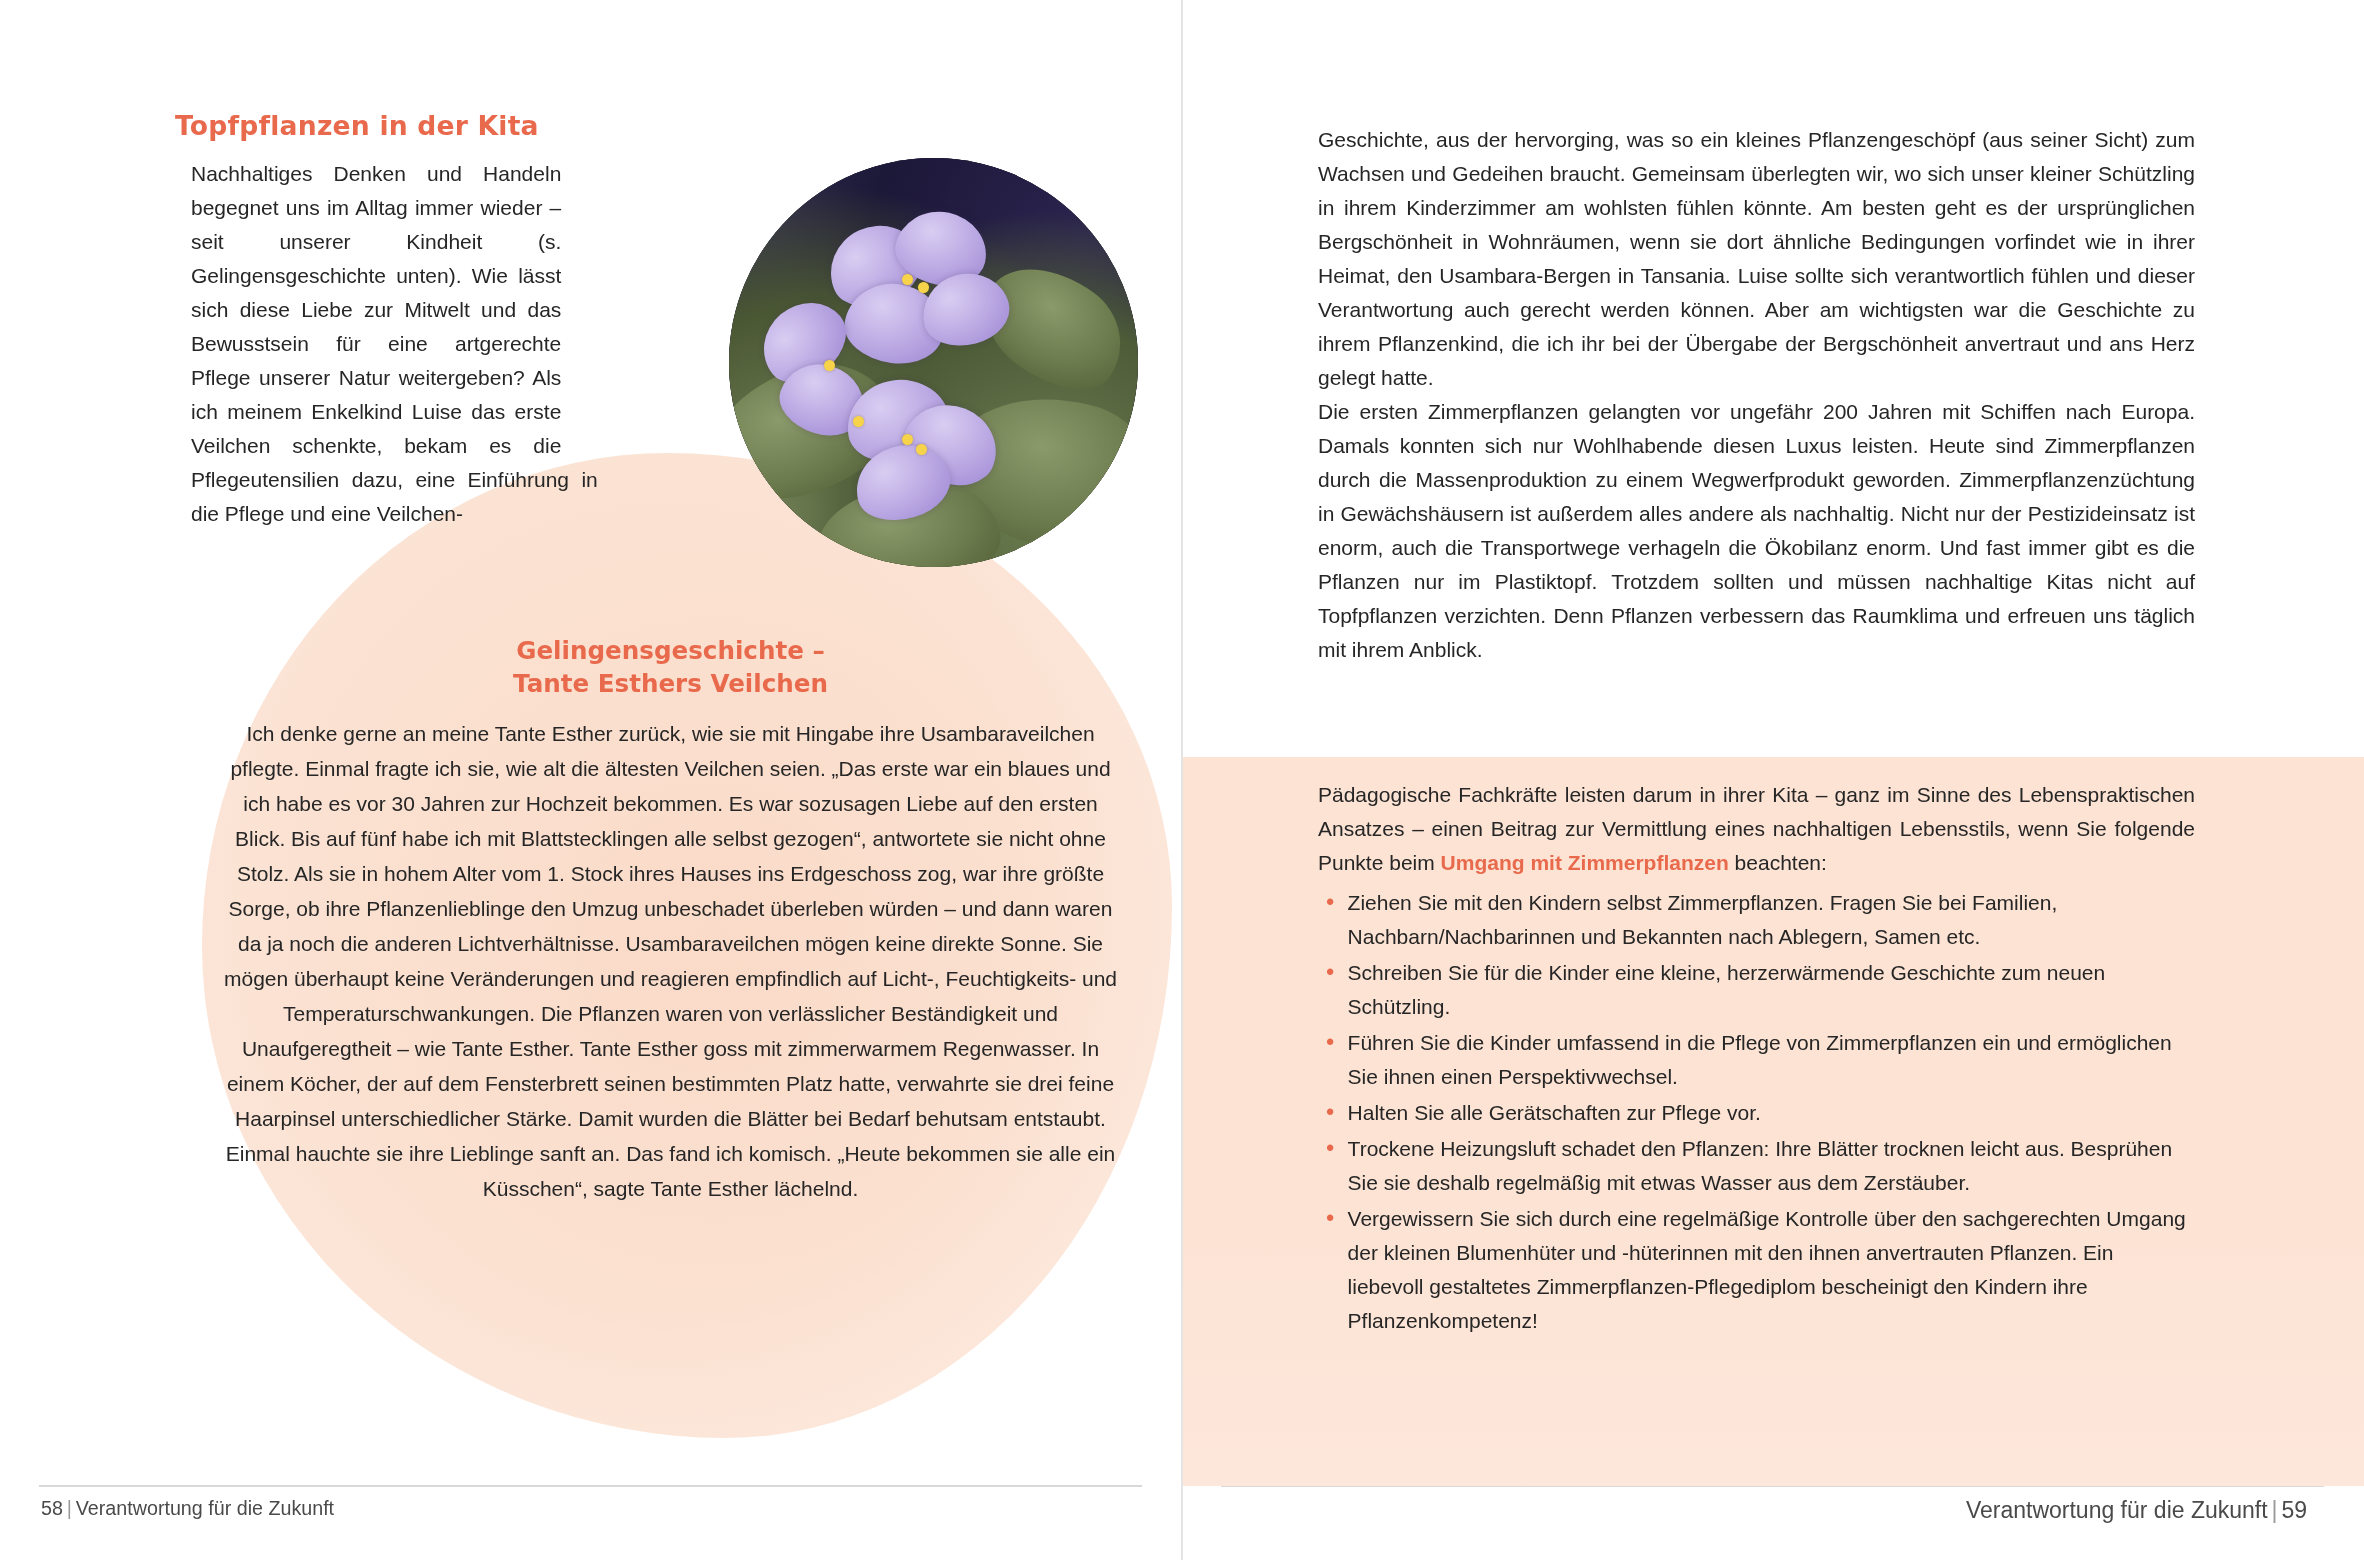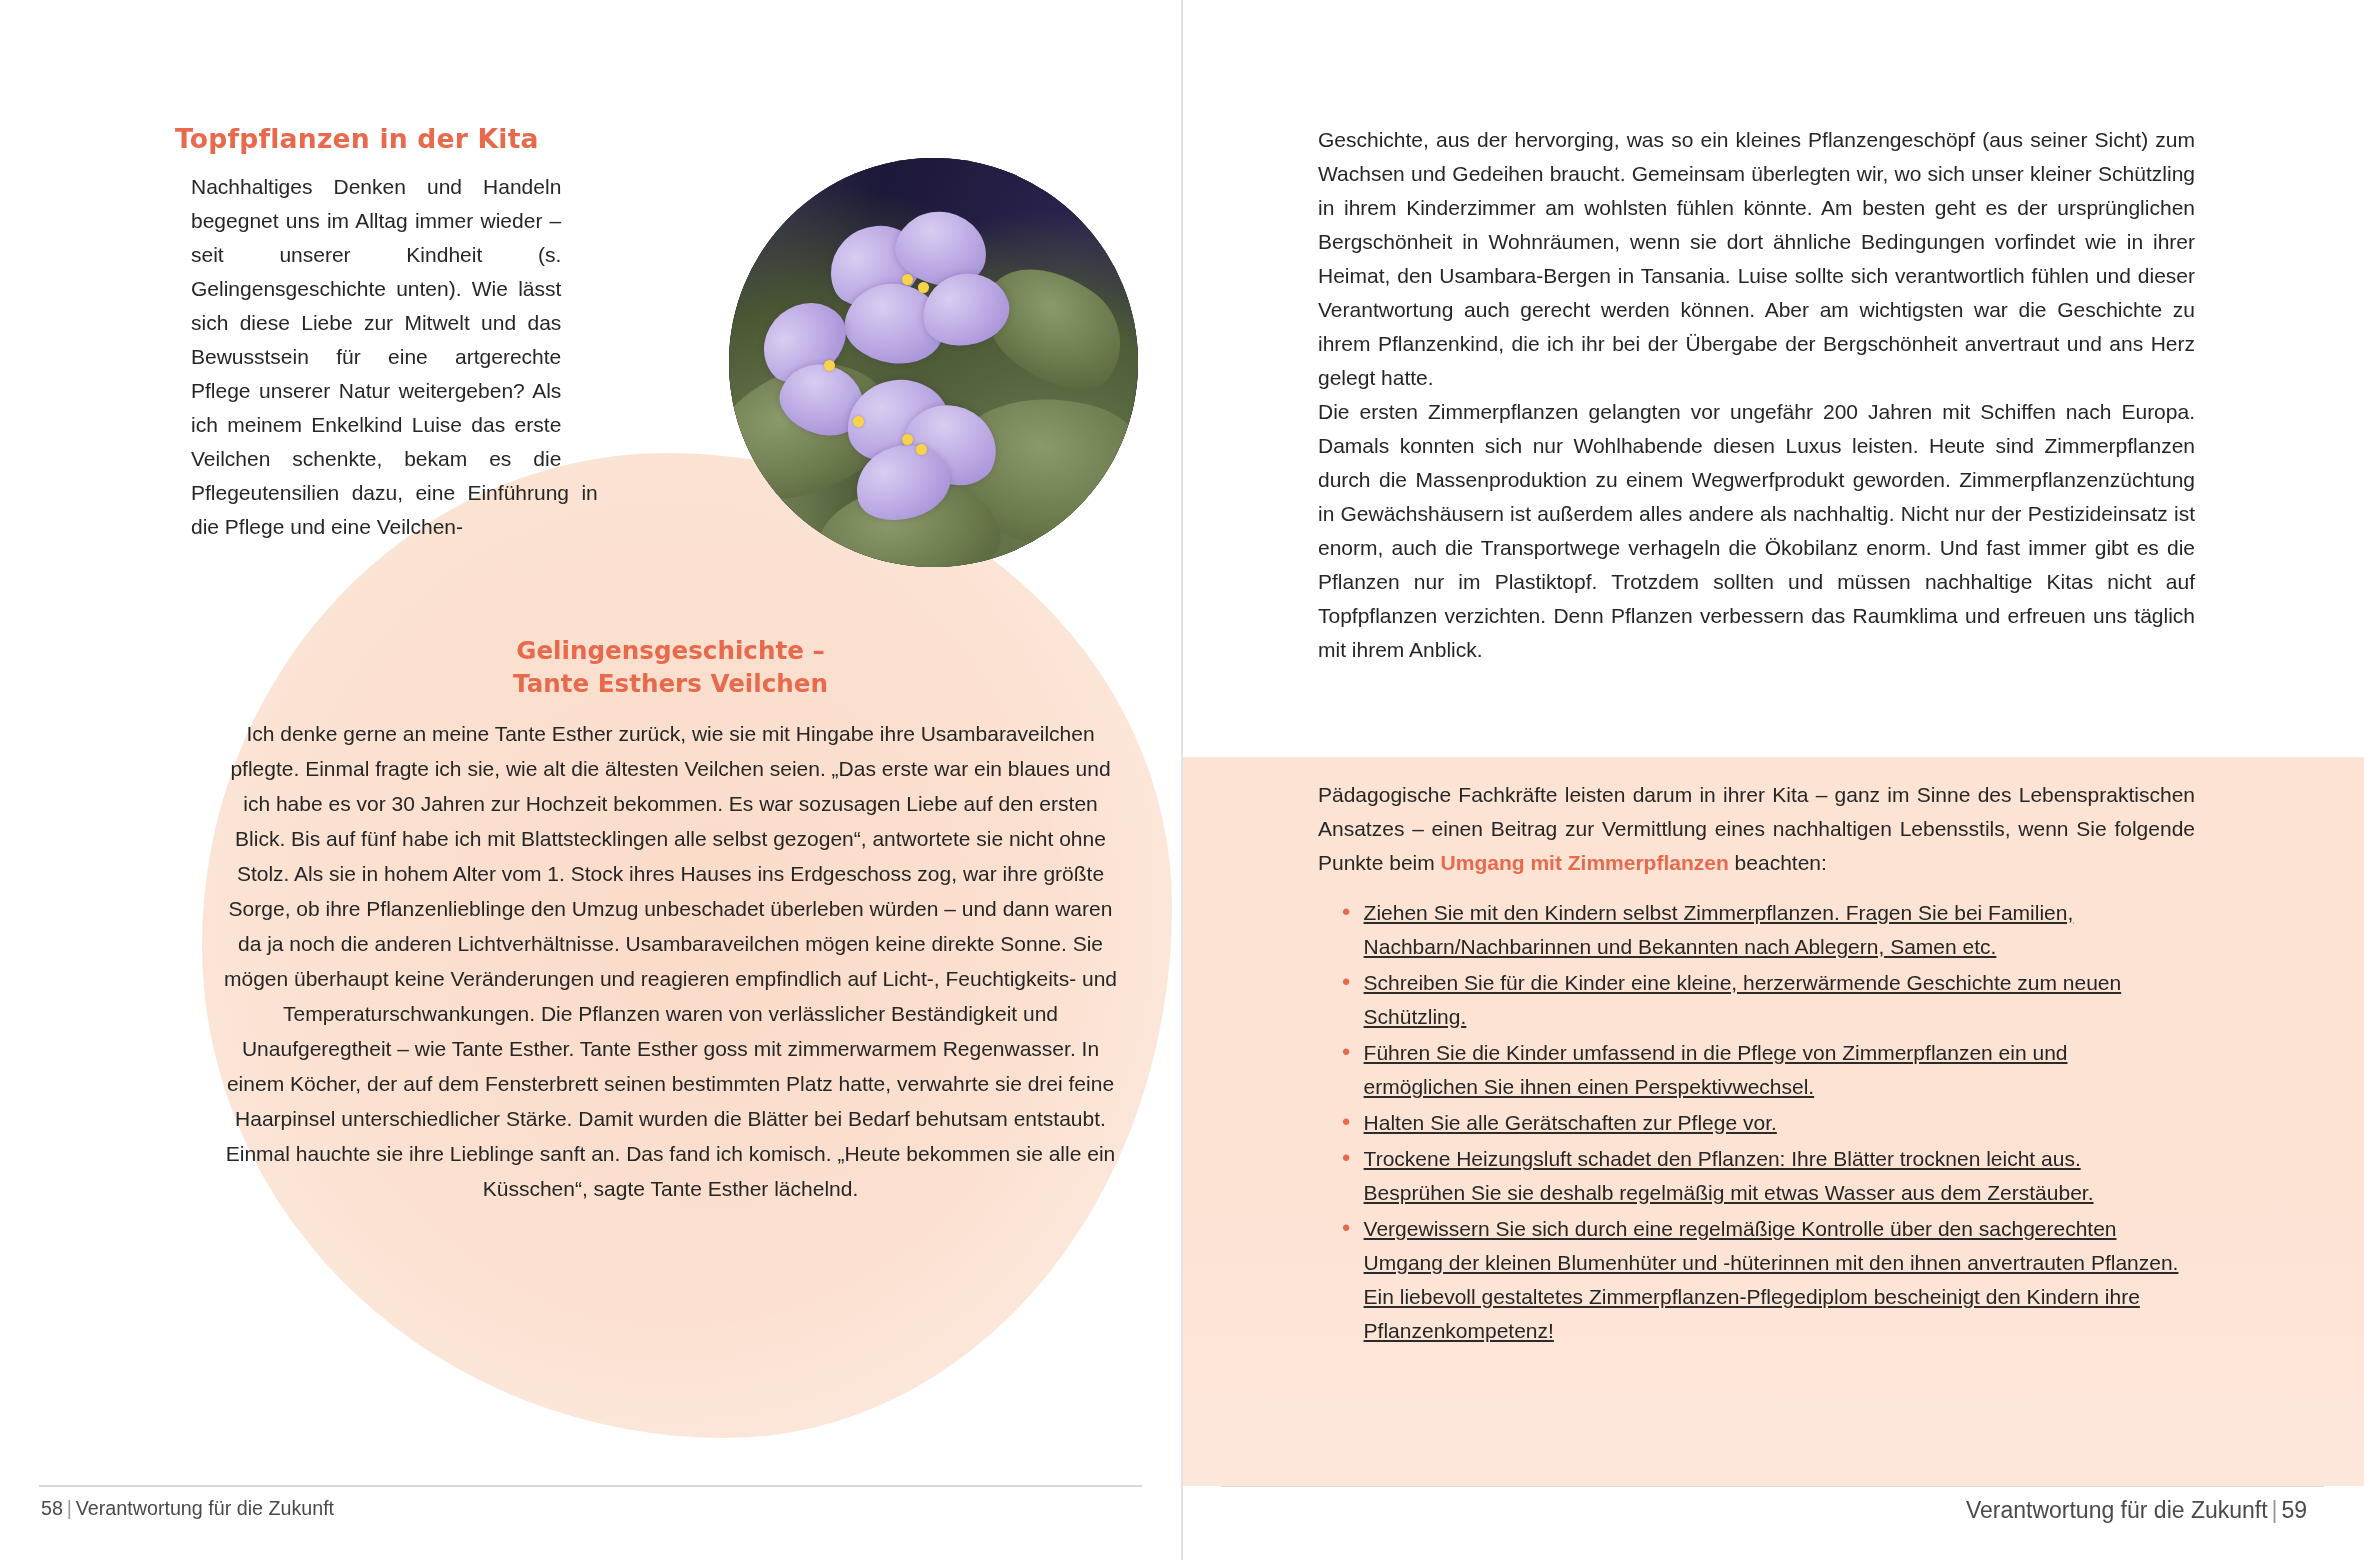--- a/index.html
+++ b/index.html
@@ -78,21 +78,21 @@
     line-height: 34px;
     color: #262626;
     text-align: justify;
     margin: 16px;
     
     shape-outside: circle(50%);
   }
   .intro-wrap {
     position: absolute;
     left: 175px;
-    top: 123px;
+    top: 110px;
     width: 591px;
   }
   .photo-float {
     float: right;
     width: 414px;
     height: 414px;
     shape-outside: circle(50% at 50% 50%);
     margin: -9.9px -227px 5.9px 17.7px;
     border-radius: 50%;
   }
@@ -197,23 +197,22 @@
     color: #262626;
     text-align: justify;
     margin: 0 0 5.9px 0;
   }
   .hl {
     color: #e8694b;
     font-weight: bold;
   }
   ul.bullets {
     list-style: none;
-    margin: 16px;
+    margin: 0;
     padding: 0;
-    text-decoration: underline;
   }
   ul.bullets li {
     position: relative;
     font-size: 21px;
     line-height: 34px;
     color: #262626;
     padding-left: 29.6px;
     margin-bottom: 2px;
     text-align: left;
   }

